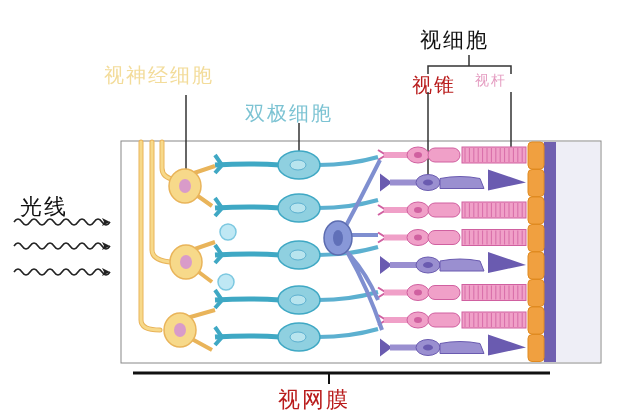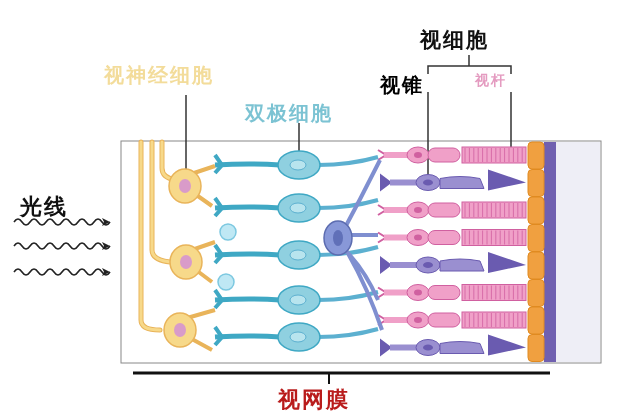--- a/index.html
+++ b/index.html
@@ -1,26 +1,26 @@
 <!DOCTYPE html>
 <html><head>
 <meta charset="utf-8">
 <style>
   html,body{margin:0;padding:0;background:#fff;}
   body{width:618px;height:417px;position:relative;overflow:hidden;font-family:"DejaVu Sans",sans-serif;}
-  .lbl{position:absolute;font-weight:bold;white-space:nowrap;letter-spacing:2px;}
+  .lbl{position:absolute;font-weight:normal;white-space:nowrap;letter-spacing:2px;}
   svg{position:absolute;left:0;top:0;}
 </style>
 </head>
 <body>
 
 <div class="lbl" style="left:420px;top:26px;font-size:21px;color:#111;">视细胞</div>
 <div class="lbl" style="left:104px;top:62px;font-size:20px;color:#f3dc9a;text-align:right;">视神经细胞</div>
 <div class="lbl" style="left:245px;top:100px;font-size:20px;color:#7cc3d3;">双极细胞</div>
-<div class="lbl" style="left:380px;top:72px;font-size:20px;color:#000000;">视锥</div>
+<div class="lbl" style="left:412px;top:72px;font-size:20px;color:#b91c1c;">视锥</div>
 <div class="lbl" style="left:475px;top:72px;font-size:14px;color:#e49bc0;">视杆</div>
 <div class="lbl" style="left:20px;top:192px;font-size:22px;color:#111;">光线</div>
 <div class="lbl" style="left:278px;top:385px;font-size:22px;color:#b91c1c;">视网膜</div>
 
 <svg id="diagram" width="618" height="417" viewBox="0 0 618 417">
 
   <rect x="121" y="141" width="480" height="222" fill="#fff" stroke="#888" stroke-width="1"></rect>
   <rect x="543" y="142" width="57" height="220" fill="#eeeef6"></rect>
   <rect x="544" y="142" width="12" height="220" fill="#7060b0"></rect>
   <g id="pigment">

